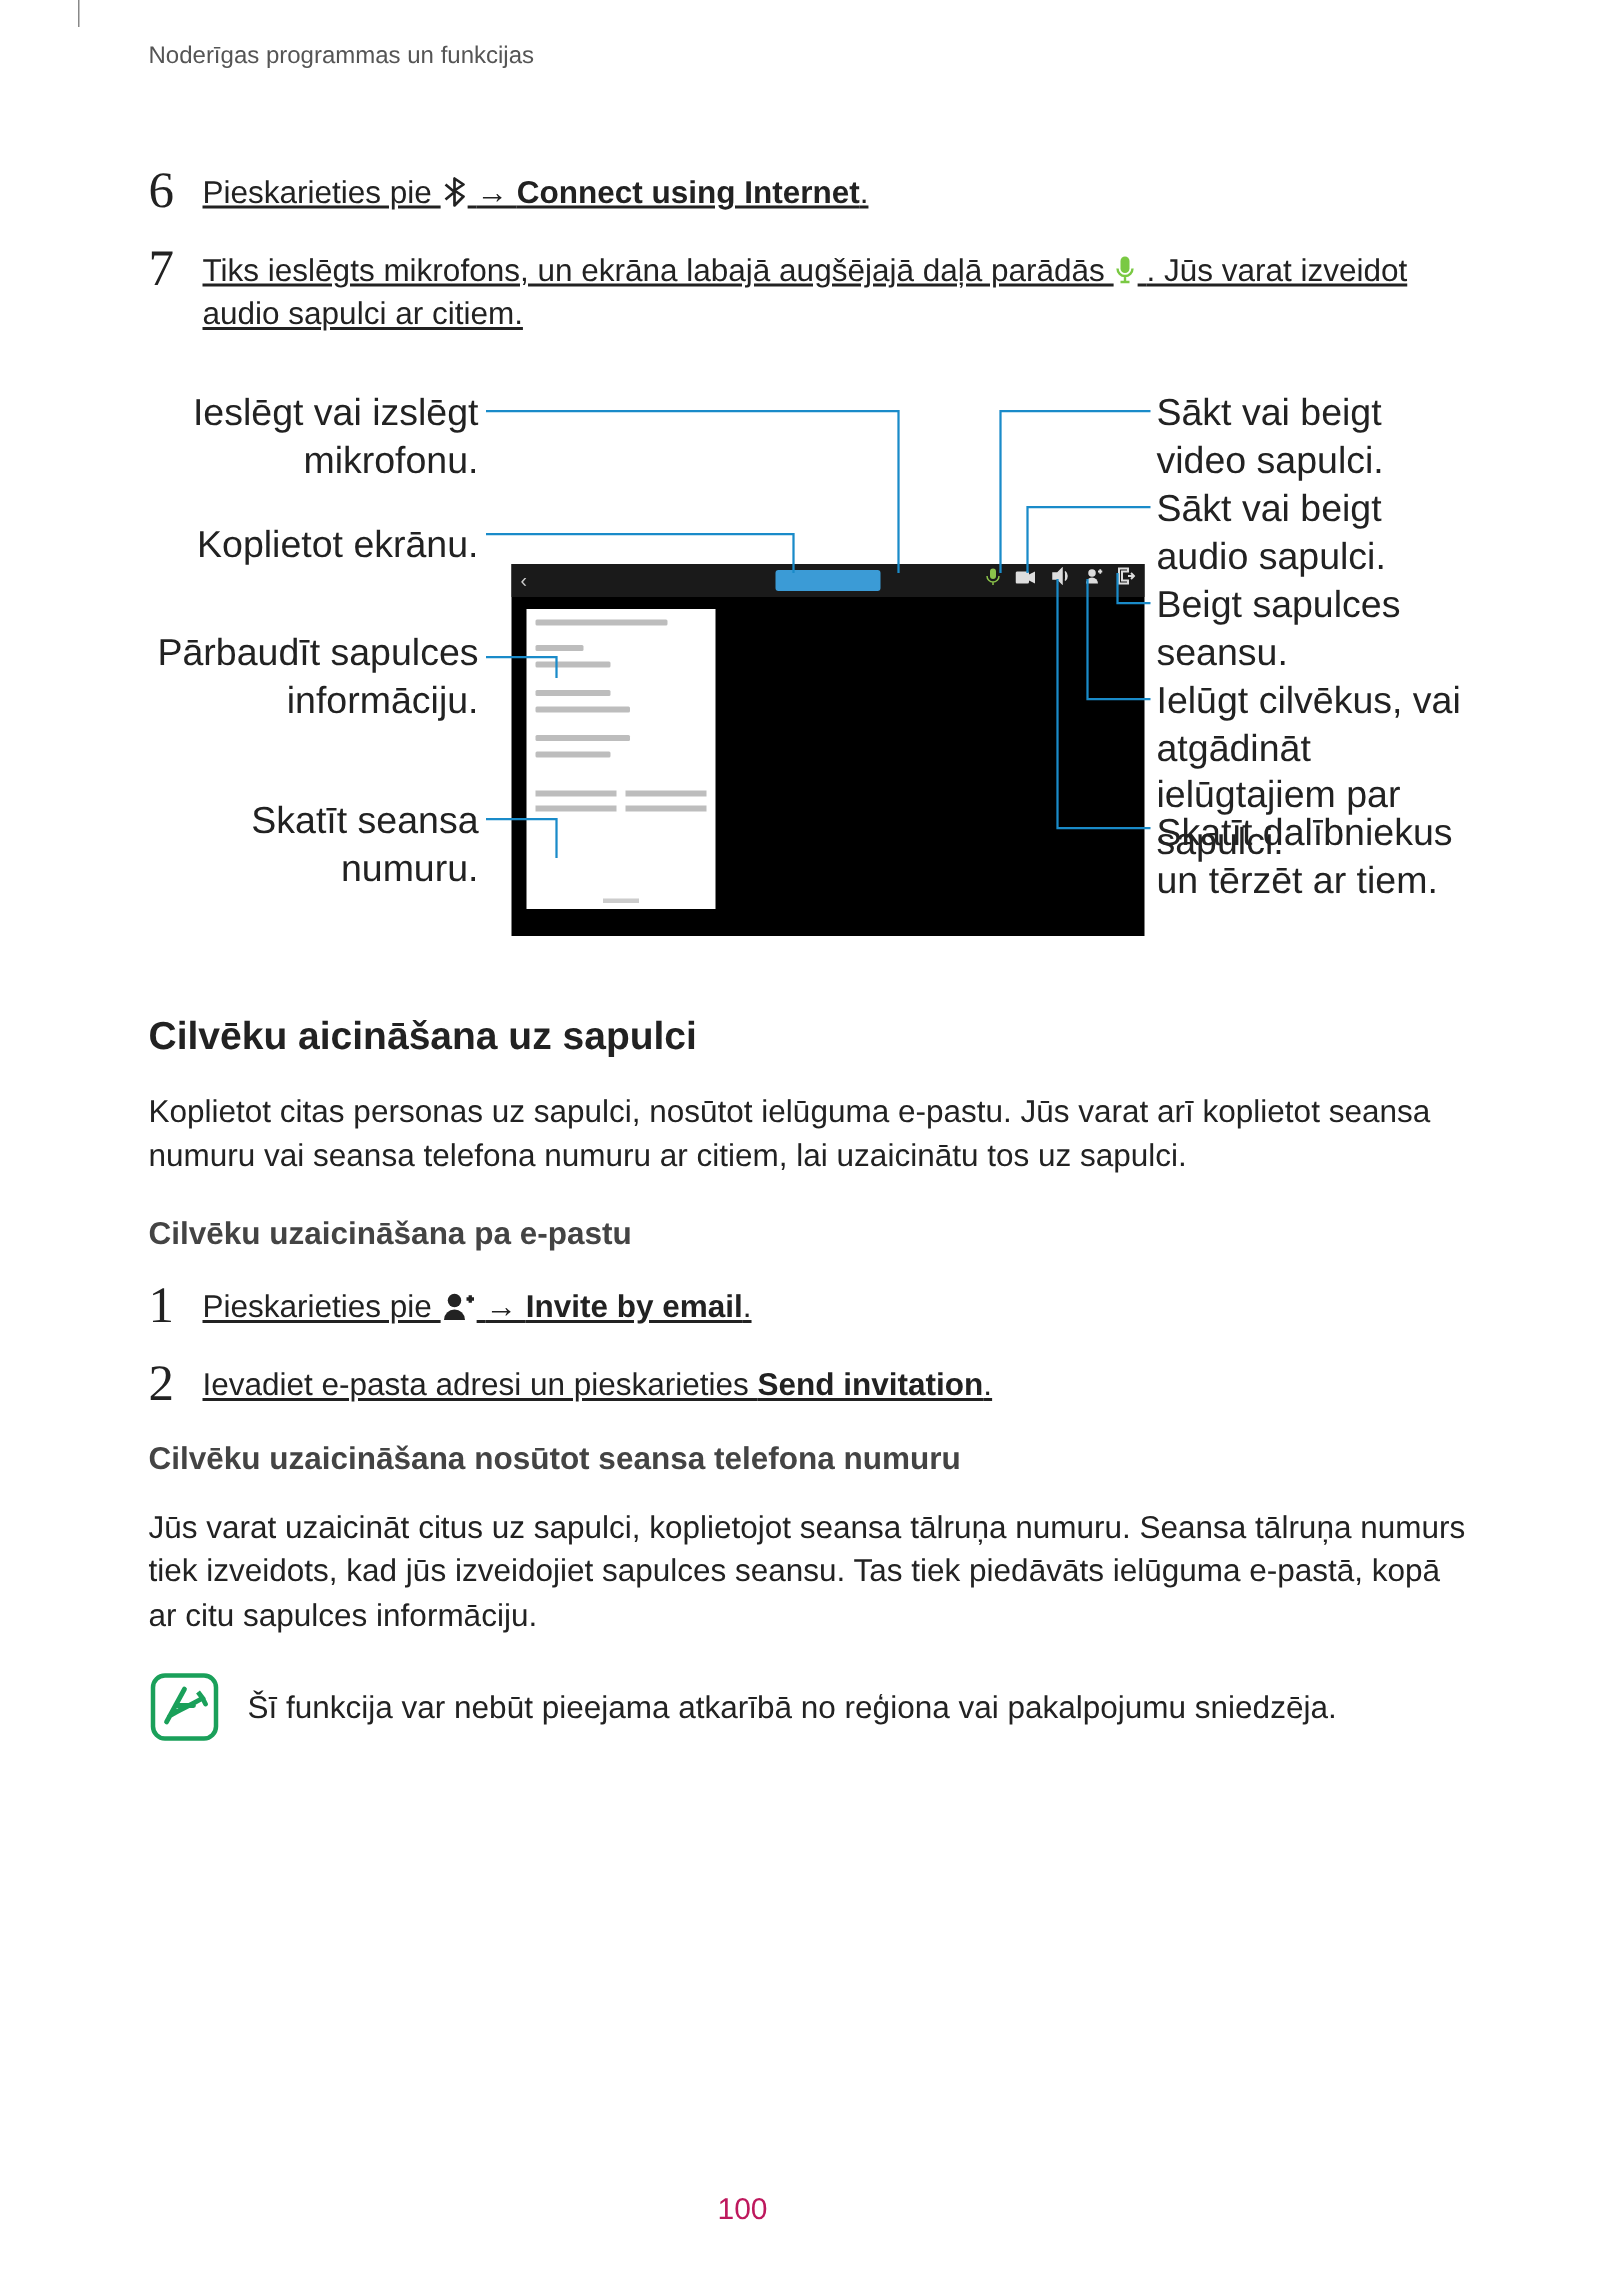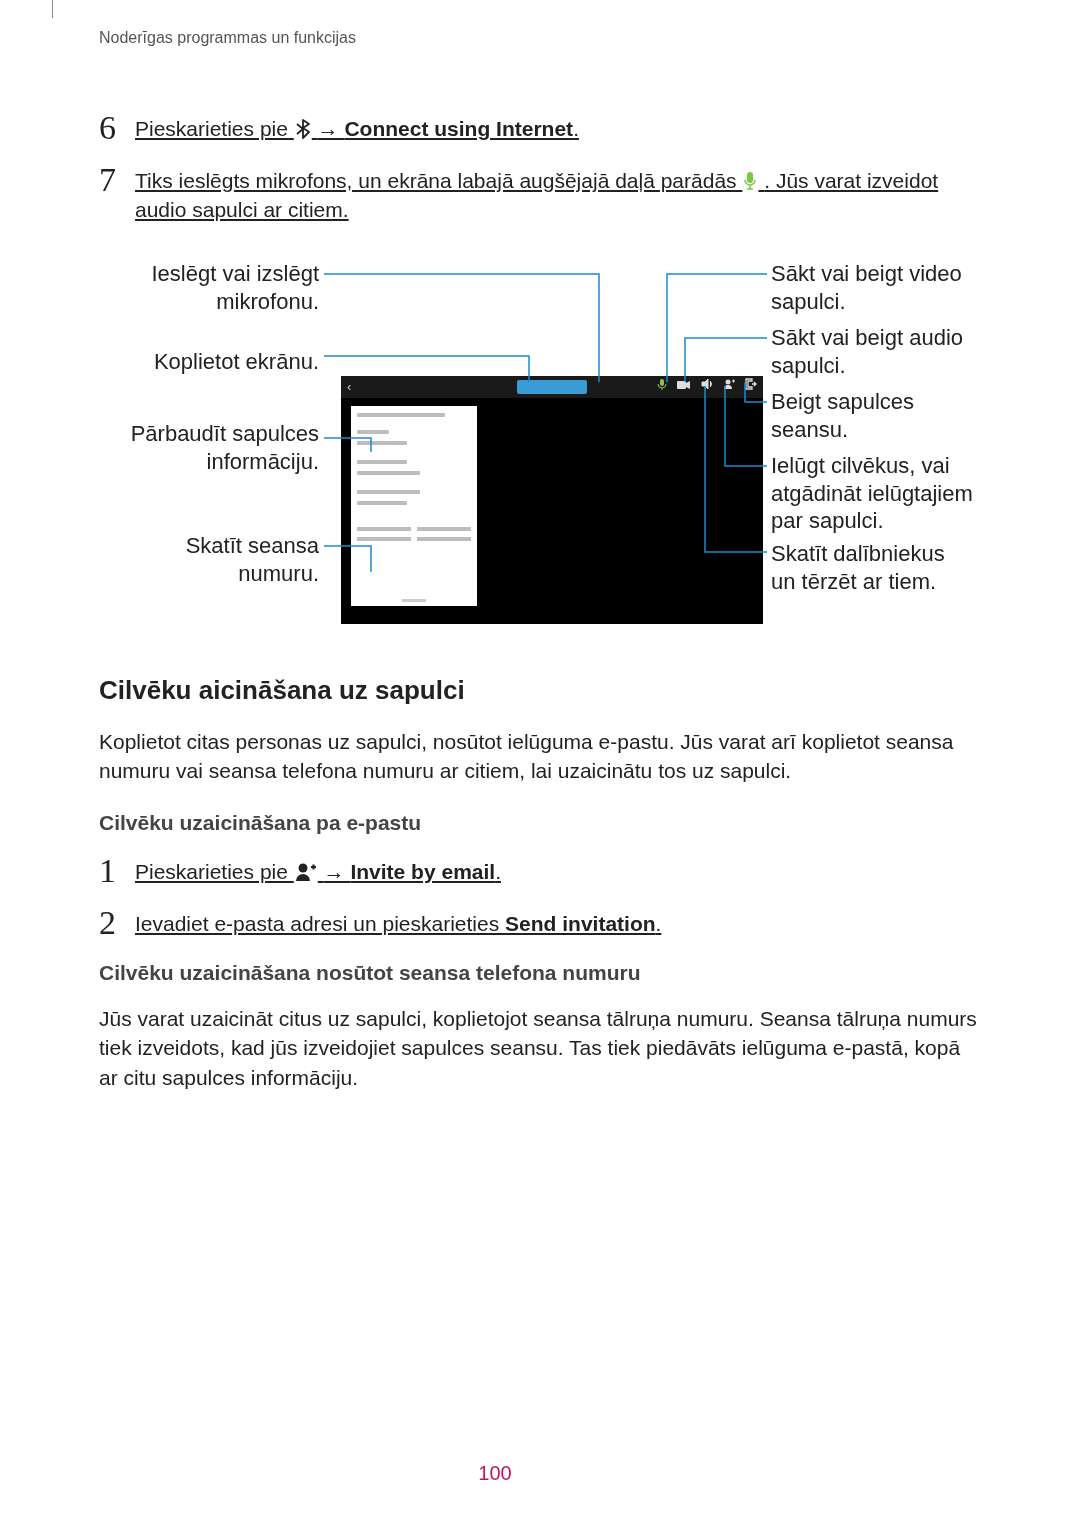--- a/index.html
+++ b/index.html
@@ -133,21 +133,21 @@
     bottom: 4px;
     left: 50%;
     transform: translateX(-50%);
     width: 24px;
     height: 3px;
     background: #ccc;
   }
   .callout-left, .callout-right {
     position: absolute;
     color: #222;
-    font-size: 22px;
+    font-size: 25px;
     line-height: 1.25;
   }
   .callout-left { text-align: right; }
   .callout-right { text-align: left; }
   .cl-1 { left: 0; top: 8px; width: 220px; }
   .cl-2 { left: 0; top: 96px; width: 220px; }
   .cl-3 { left: 0; top: 168px; width: 220px; }
   .cl-4 { left: 0; top: 280px; width: 220px; }
   .cr-1 { left: 672px; top: 8px; width: 200px; }
   .cr-2 { left: 672px; top: 72px; width: 200px; }
@@ -351,16 +351,25 @@
     <div class="step-num">2</div>
     <div class="step-body">
       <span>Ievadiet e-pasta adresi un pieskarieties </span>
       <span class="bold">Send invitation</span><span>.</span>
     </div>
   </div>
 
   <h4 class="sub-title" style="margin-top:18px">Cilvēku uzaicināšana nosūtot seansa telefona numuru</h4>
   <p class="para">Jūs varat uzaicināt citus uz sapulci, koplietojot seansa tālruņa numuru. Seansa tālruņa numurs tiek izveidots, kad jūs izveidojiet sapulces seansu. Tas tiek piedāvāts ielūguma e-pastā, kopā ar citu sapulces informāciju.</p>
 
+  <div class="note-row">
+    <div class="note-icon">
+      <svg width="48" height="48" viewBox="0 0 48 48">
+        <rect x="3" y="3" width="42" height="42" rx="8" fill="none" stroke="#1aa05a" stroke-width="3"></rect>
+        <path d="M12 34 L24 12 M18 23 L30 23 M14 30 C20 26 30 22 36 18 L33 14 L36 18 L38 22" stroke="#1aa05a" stroke-width="3.2" fill="none" stroke-linecap="round"></path>
+      </svg>
+    </div>
+    <div class="note-text">Šī funkcija var nebūt pieejama atkarībā no reģiona vai pakalpojumu sniedzēja.</div>
+  </div>
 
 </div>
 
 <div class="page-num">100</div>
 
 </body></html>

